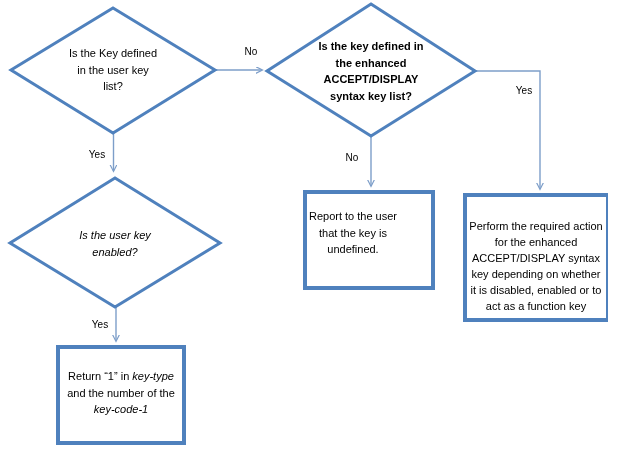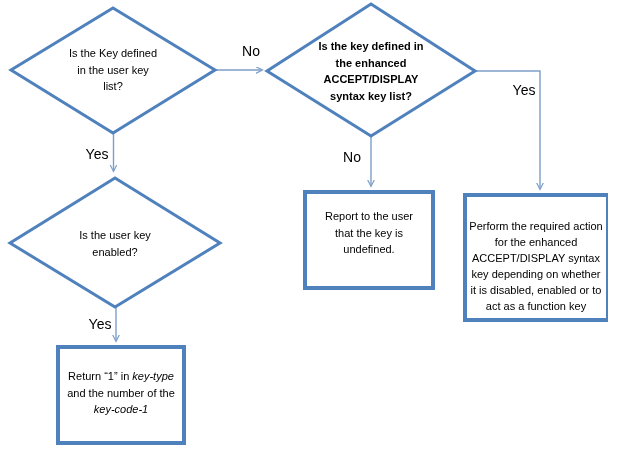--- a/index.html
+++ b/index.html
@@ -45,21 +45,21 @@
     position: absolute;
     transform: translate(-50%, -50%);
     text-align: center;
     font-size: 11px;
     line-height: 16.5px;
     color: var(--text, #000000);
   }
   .edge-label {
     position: absolute;
     transform: translate(-50%, -50%);
-    font-size: 14px;
+    font-size: 10px;
     color: var(--text, #000000);
     white-space: nowrap;
     padding-left: 20px;
   }
   .it { font-style: italic; }
 </style>
 </head>
 <body>
 
 <div class="canvas">
@@ -83,23 +83,23 @@
 
     <rect class="proc" x="305" y="192" width="128" height="96"></rect>
     <rect class="proc" x="465" y="195" width="143" height="125"></rect>
     <rect class="proc" x="58" y="347" width="126" height="96"></rect>
   </svg>
 
   <div class="node-label" style="left:113px; top:70px; width:92px;">Is the Key defined in the user key list?</div>
 
   <div class="node-label" style="left:371px; top:71px; width:118px;font-weight:bold;">Is the key defined in the enhanced ACCEPT/DISPLAY syntax key list?</div>
 
-  <div class="node-label" style="left:115px; top:243px; width:92px;">Is the user key enabled?</div>
+  <div class="node-label" style="left:115px; top:243px; width:92px;font-style:italic;">Is the user key enabled?</div>
 
-  <div class="node-label" style="left:369px; top:233px; width:104px;">Report to the user that the key is undefined.</div>
+  <div class="node-label" style="left:353px; top:233px; width:104px;">Report to the user that the key is undefined.</div>
 
   <div class="node-label" style="left:536px; top:266px; width:136px; line-height:16px;">Perform the required action for the enhanced ACCEPT/DISPLAY syntax key depending on whether it is disabled, enabled or to act as a function key</div>
 
   <div class="node-label" style="left:121px; top:393px; width:110px;text-align:center;">
     <span>Return “1” in </span><span class="it">key-type</span><span> and the number of the </span><span class="it">key-code-1</span>
   </div>
 
   <div class="edge-label" style="left:241px; top:51px;">No</div>
 
   <div class="edge-label" style="left:87px; top:154px;">Yes</div>

